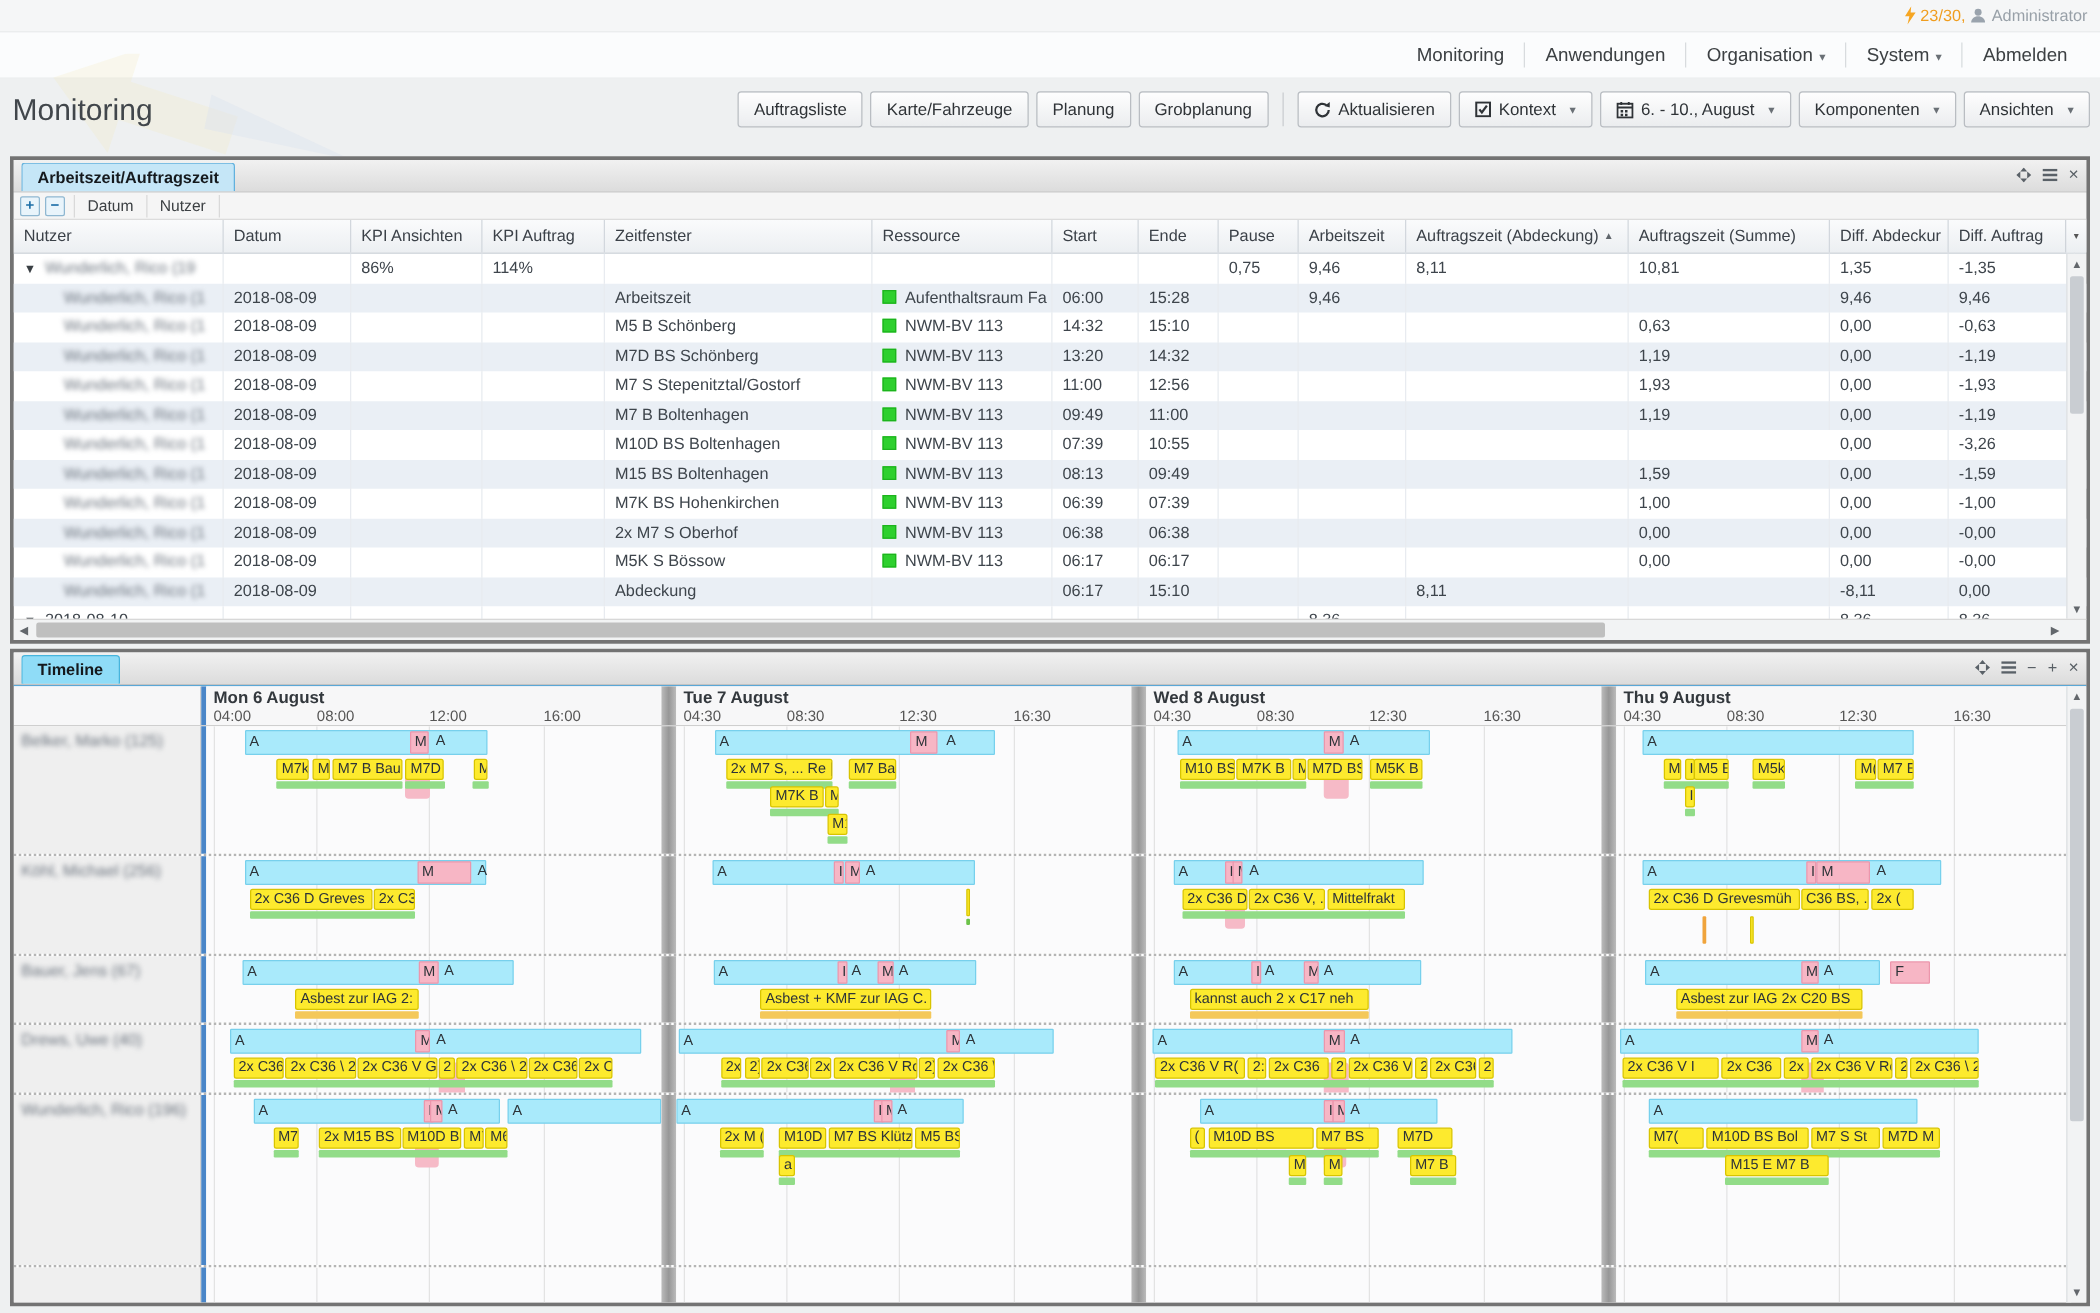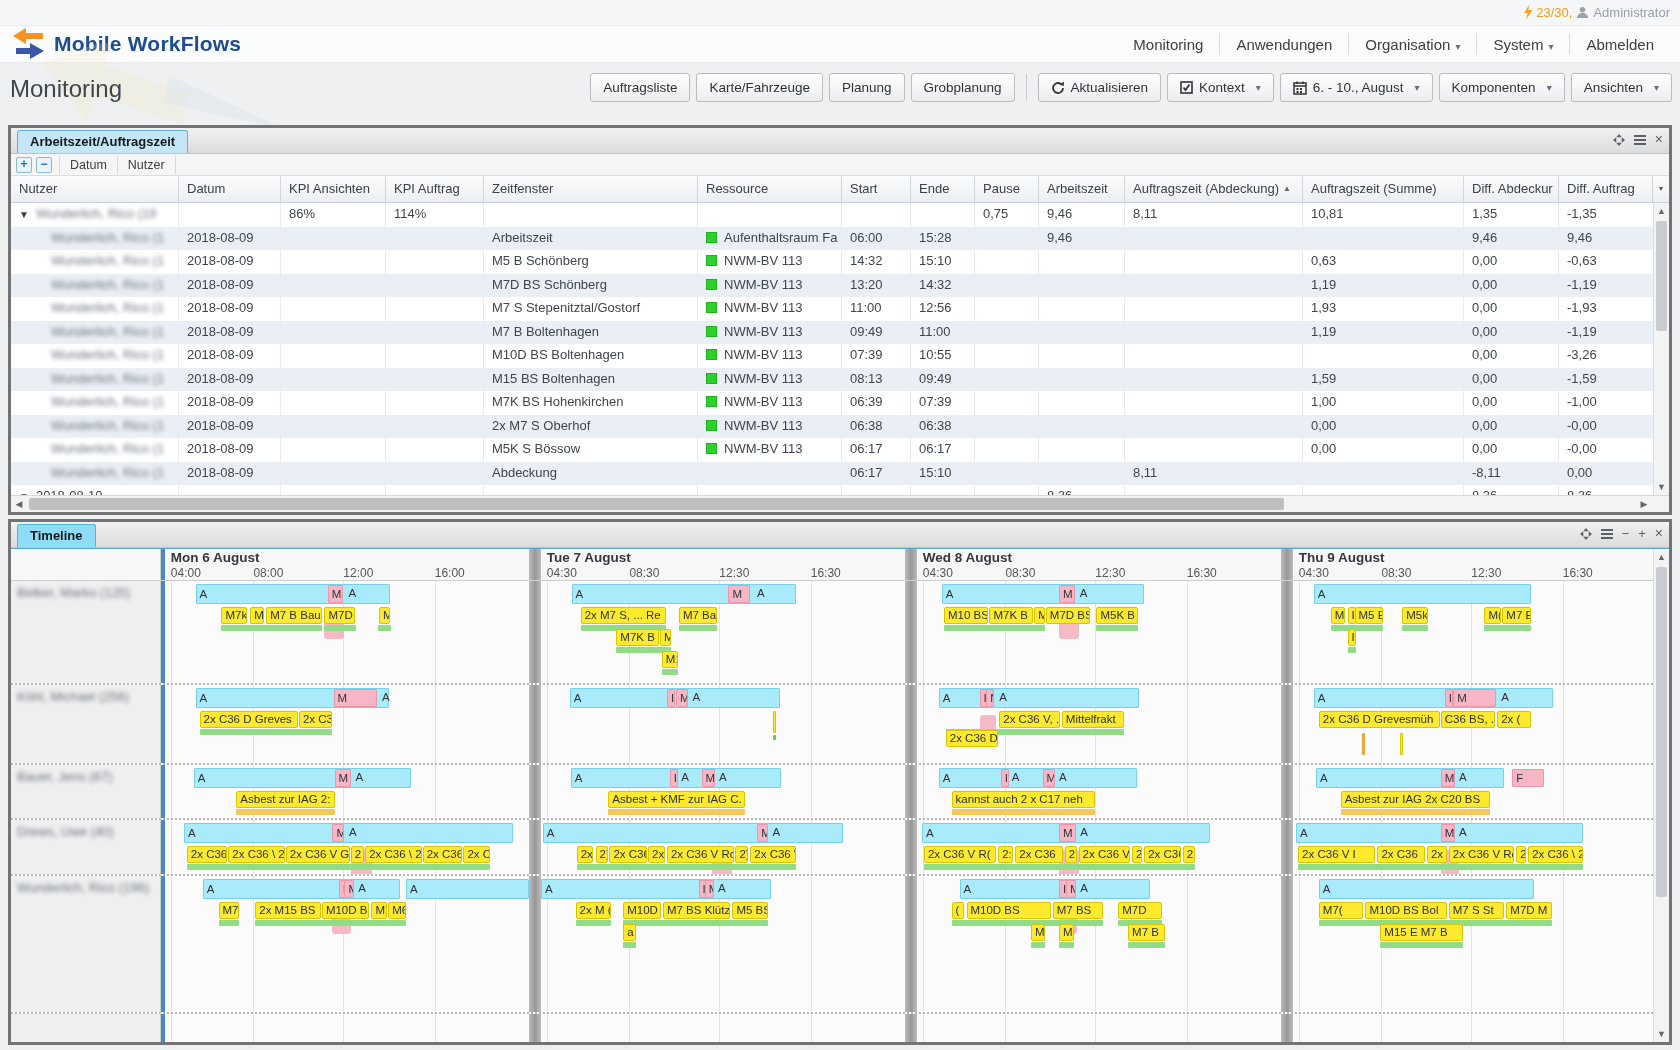--- a/index.html
+++ b/index.html
@@ -104,27 +104,20 @@
   <span>
       <svg width="13" height="13" viewBox="0 0 14 14">
         <circle cx="7" cy="4" r="3" fill="#9aa3ad"></circle>
         <path d="M1 13c0-3.3 2.7-5.5 6-5.5s6 2.2 6 5.5z" fill="#9aa3ad"></path>
       </svg>
     </span>
   <span class="usr">Administrator</span>
 </div>
 
 <div class="navbar">
-  <div class="brand">
-    <svg width="36" height="34" viewBox="0 0 36 34">
-      <polygon points="16,1 16,6 33,6 33,12 16,12 16,17 3,9" fill="#f6921e"></polygon>
-      <polygon points="20,16 20,21 6,21 6,27 20,27 20,32 34,24" fill="#3a57a7"></polygon>
-    </svg>
-    <span class="brand-title">Mobile WorkFlows</span>
-  </div>
   <div class="navmenu">
       <span class="nav-item">Monitoring</span>
       <span class="nav-sep"></span>
       <span class="nav-item">Anwendungen</span>
       <span class="nav-sep"></span>
       <span class="nav-item">Organisation<span class="chev">▾</span></span>
       <span class="nav-sep"></span>
       <span class="nav-item">System<span class="chev">▾</span></span>
       <span class="nav-sep"></span>
       <span class="nav-item">Abmelden</span>
@@ -634,21 +627,21 @@
         <div class="pane">
           <div class="gline" style="left: 1.6%;"></div>
           <div class="gline" style="left: 24.3%;"></div>
           <div class="gline" style="left: 49%;"></div>
           <div class="gline" style="left: 74.1%;"></div>
           <div class="bar a" style="left: 6%; width: max(55%, 3px); top: 3px;">A</div>
           <div class="bar m" style="left: 17.2%; width: max(1.5%, 3px); top: 4px;">I</div>
           <div class="bar m" style="left: 19%; width: max(2.2%, 3px); top: 4px;">M</div>
           <div class="bar t" style="left: 21.8%; width: 14px; top: 3px;">A</div>
           <div class="bar p" style="left: 17.2%; width: max(4.5%, 3px); top: 30px;"></div>
-          <div class="bar y" style="left: 7.9%; width: max(14.4%, 3px); top: 26px; margin-top: 19px;">2x C36 D</div>
+          <div class="bar y" style="left: 7.9%; width: max(14.4%, 3px); top: 26px;">2x C36 D</div>
           <div class="bar y" style="left: 22.6%; width: max(16.6%, 3px); top: 26px;">2x C36 V, ..</div>
           <div class="bar y" style="left: 39.8%; width: max(17.2%, 3px); top: 26px;">Mittelfrakt</div>
           <div class="bar g" style="left: 7.9%; width: max(49.1%, 3px); top: 44px;"></div>
         </div>
         <div class="dsep"></div>
         <div class="pane">
           <div class="gline" style="left: 1.6%;"></div>
           <div class="gline" style="left: 24.3%;"></div>
           <div class="gline" style="left: 49%;"></div>
           <div class="gline" style="left: 74.1%;"></div>

